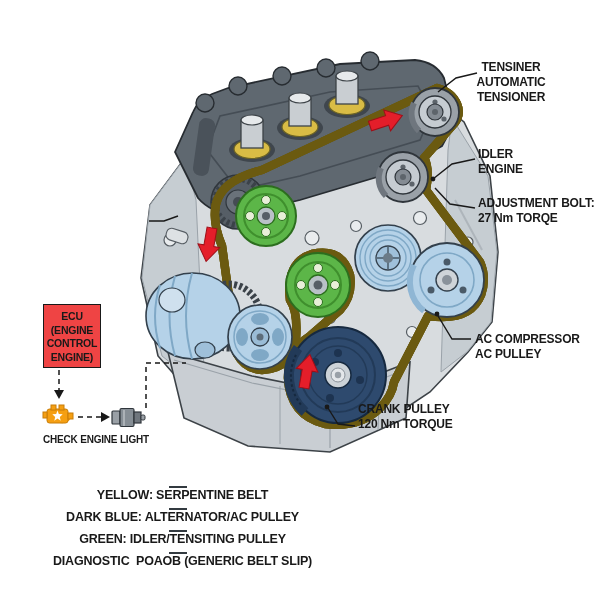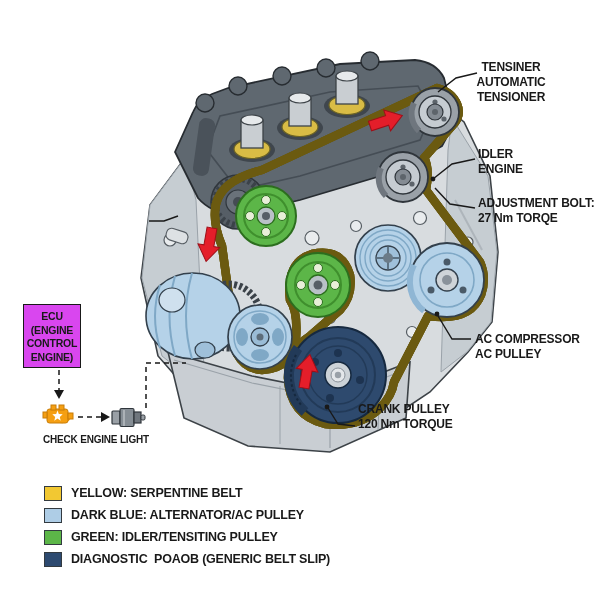--- a/index.html
+++ b/index.html
@@ -2,27 +2,27 @@
 <html><head>
 <meta charset="utf-8">
 <style>
   html,body{margin:0;padding:0;background:#fff;}
   #stage{position:relative;width:600px;height:600px;background:#ffffff;overflow:hidden;
          font-family:"Liberation Sans", sans-serif;}
   svg{position:absolute;left:0;top:0;}
   .callout{position:absolute;color:#191919;font-weight:700;font-size:12px;line-height:15px;
            letter-spacing:-0.2px;white-space:nowrap;}
   .callout.center{text-align:center;}
-  #ecu-box{position:absolute;left:23px;top:304px;width:58px;height:64px;border:1.7px solid #191919;
-           background:#d946ef;color:#191919;font-weight:700;font-size:10.5px;line-height:13.5px;
+  #ecu-box{position:absolute;left:43px;top:304px;width:58px;height:64px;border:1.7px solid #191919;
+           background:#ef4444;color:#191919;font-weight:700;font-size:10.5px;line-height:13.5px;
            text-align:center;padding-top:5px;box-sizing:border-box;letter-spacing:-0.2px;}
   #check-engine-label{position:absolute;left:36px;top:434px;width:120px;text-align:center;
            color:#191919;font-weight:700;font-size:10px;letter-spacing:-0.2px;}
   #legend{position:absolute;left:44px;top:486px;display:flex;flex-direction:column;gap:8px;}
-  .legend-row{display:flex;align-items:center;height:14px;}
+  .legend-row{display:flex;align-items:center;height:14px;flex-direction:column;}
   .swatch{width:16px;height:13px;border:1.6px solid #333a40;box-sizing:content-box;}
   .legend-label{margin-left:9px;color:#191919;font-weight:700;font-size:12.5px;
            letter-spacing:-0.2px;white-space:pre;}
 </style>
 </head>
 <body>
 
 <div id="stage">
 
 <svg width="600" height="600" viewBox="0 0 600 600">

